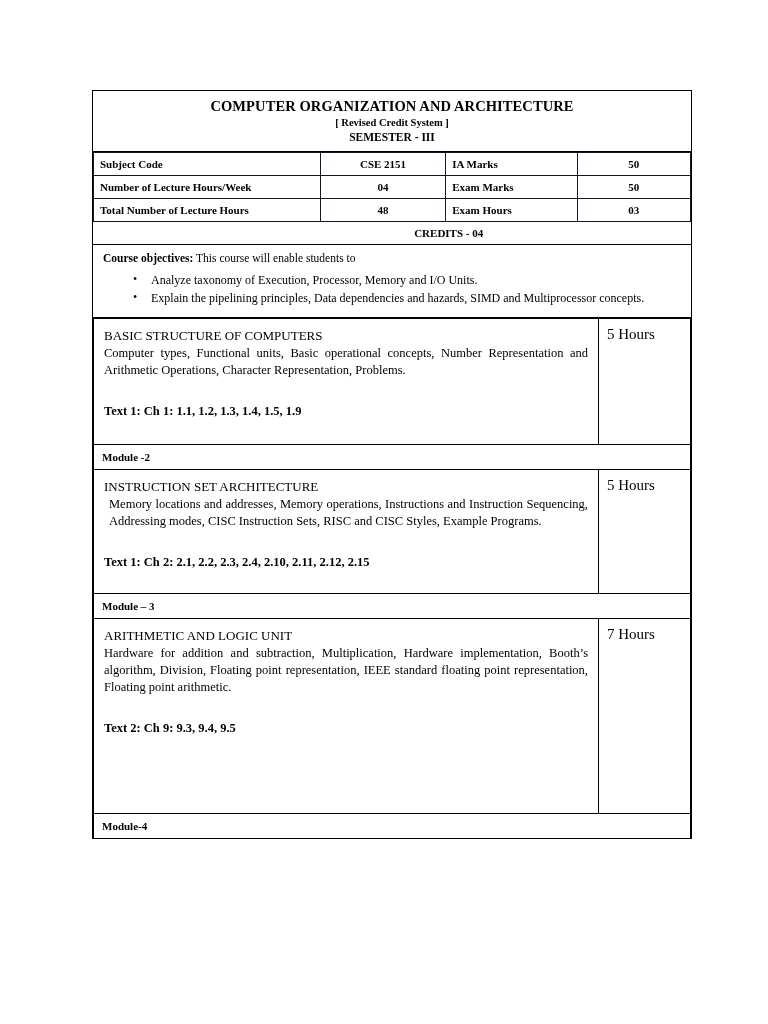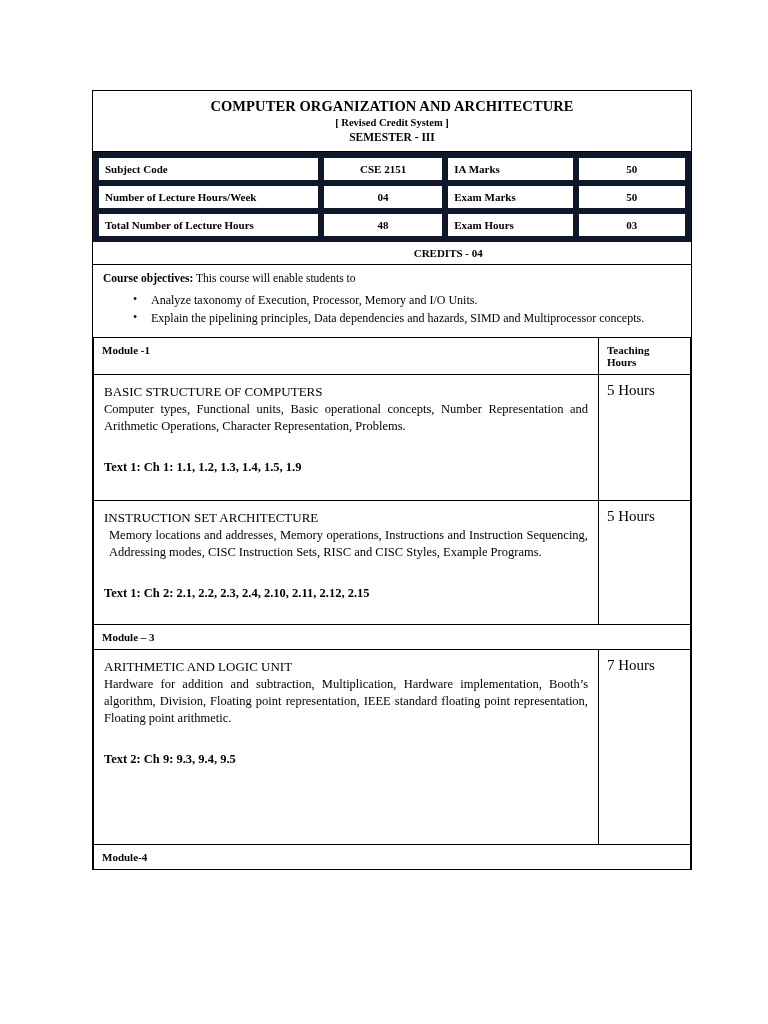--- a/index.html
+++ b/index.html
@@ -54,21 +54,21 @@
     font-weight: bold;
     margin-top: 3px;
   }
   
   table.info {
     width: 100%;
     border-collapse: collapse;
     table-layout: fixed;
   }
   table.info td {
-    border: 6px solid #0f172a;
+    border: 1px solid #0f172a;
     padding: 5px 6px;
     font-size: 11px;
     vertical-align: middle;
   }
   td.lbl {
     font-weight: bold;
     font-size: 10.5px;
   }
   td.val-big {
     text-align: center;
@@ -231,38 +231,34 @@
       </ul>
     </div>
 
     <table class="mod">
       <colgroup>
         <col>
         <col style="width:92px">
       </colgroup>
       <tbody>
 
-        <tr>
-          <td class="mod-head" style="border-top:none;">Module -1</td>
-          <td class="mod-head-right" style="border-top:none;">
-            <div>Teaching</div>
-            <div>Hours</div>
-          </td>
-        </tr>
 
         <tr>
           <td class="mod-body">
             <div class="mod-title">BASIC STRUCTURE OF COMPUTERS</div>
             <div class="mod-text">Computer types, Functional units, Basic operational concepts, Number Representation and Arithmetic Operations, Character Representation, Problems.</div>
             <div class="mod-ref">Text 1: Ch 1: 1.1, 1.2, 1.3, 1.4, 1.5, 1.9</div>
             <div style="height:14px"></div>
           </td>
           <td class="hours">5 Hours</td>
         </tr>
 
+        <tr class="full-row">
+          <td class="mod-head" colspan="2">Module -2</td>
+        </tr>
 
         <tr>
           <td class="mod-body">
             <div class="mod-title">INSTRUCTION SET ARCHITECTURE</div>
             <div class="mod-text" style="padding-left:5px">Memory locations and addresses, Memory operations, Instructions and Instruction Sequencing, Addressing modes, CISC Instruction Sets, RISC and CISC Styles, Example Programs.</div>
             <div class="mod-ref">Text 1: Ch 2: 2.1, 2.2, 2.3, 2.4, 2.10, 2.11, 2.12, 2.15</div>
             <div style="height:12px"></div>
           </td>
           <td class="hours">5 Hours</td>
         </tr>

